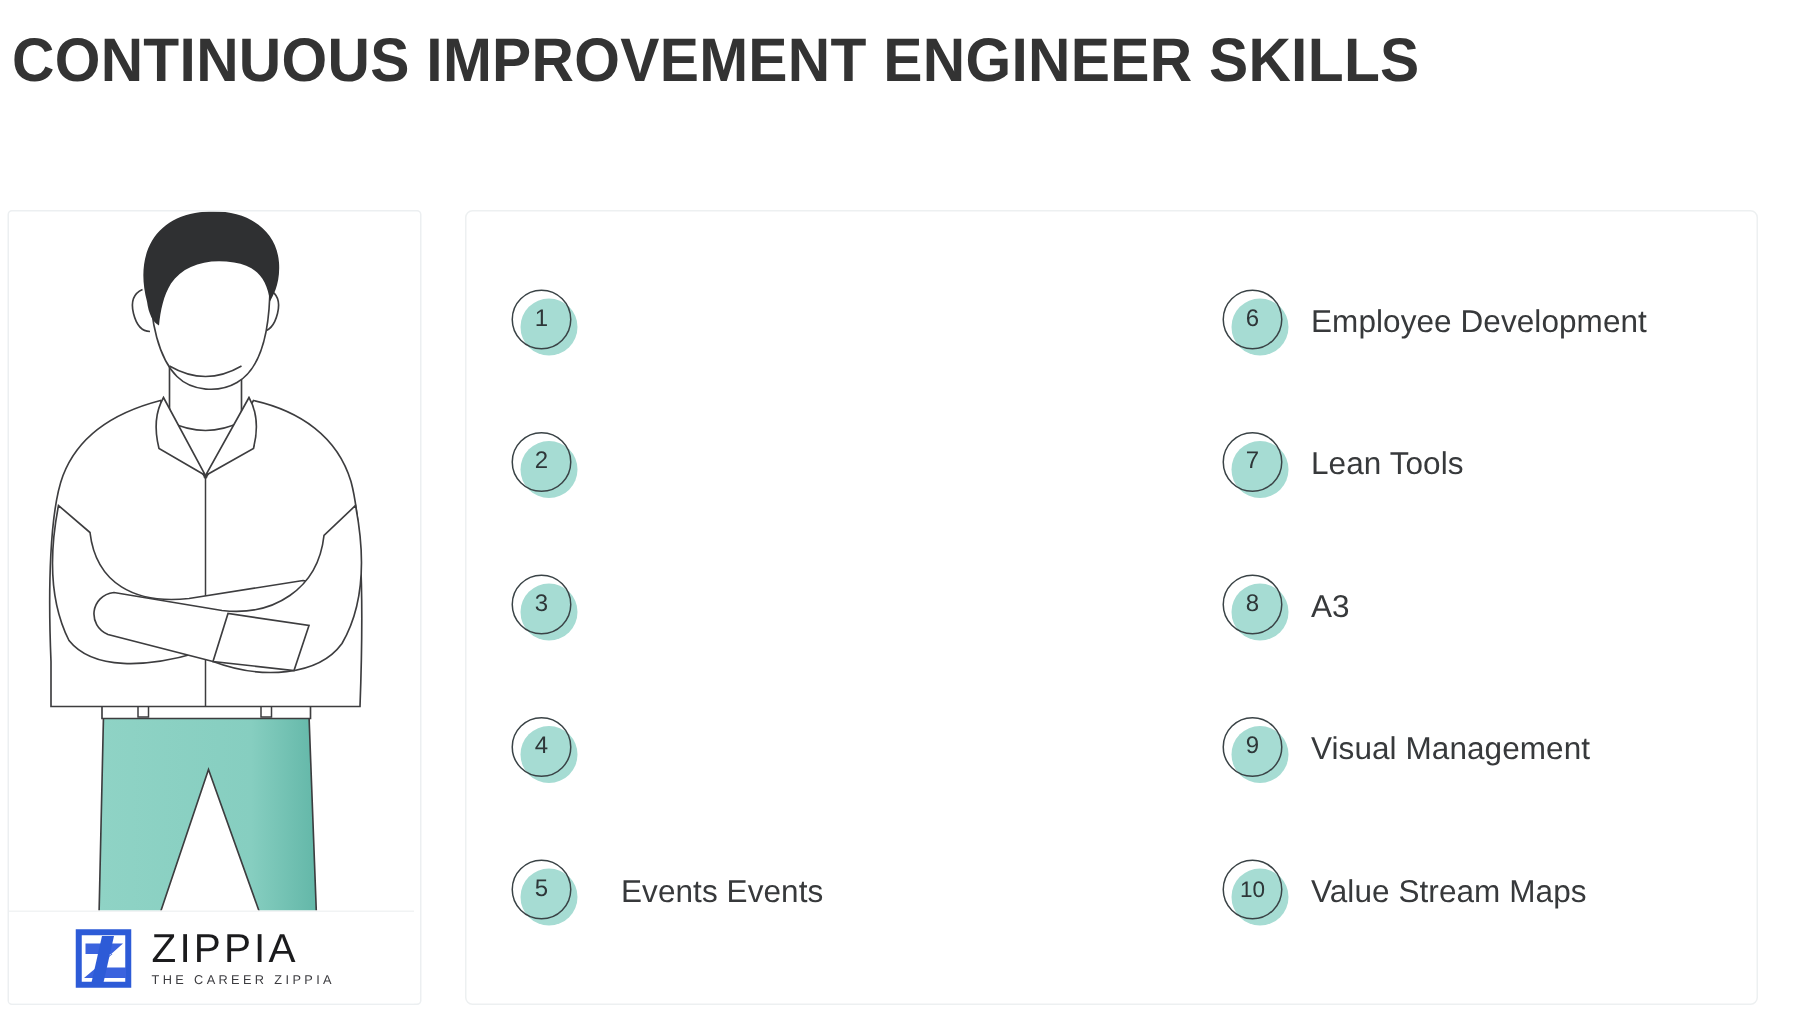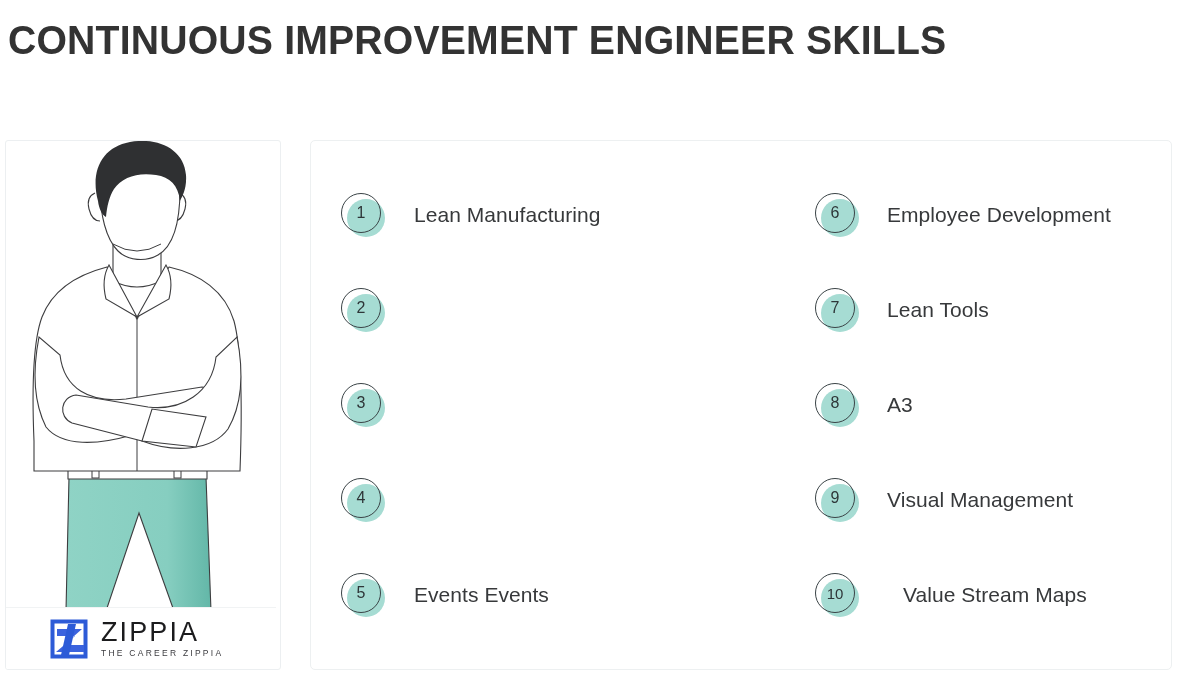--- a/index.html
+++ b/index.html
@@ -178,21 +178,21 @@
   .skill-label {
     margin-left: 28px;
     font-family: "Liberation Sans", sans-serif;
     font-size: 21px;
     font-weight: 400;
     color: #37393b;
     letter-spacing: 0.05px;
     white-space: nowrap;
   }
   .col-right .skill-label {
-    margin-left: 27px;
+    margin-left: 14px;
   }
 </style>
 </head>
 <body>
 
 <div class="page-title">CONTINUOUS IMPROVEMENT ENGINEER SKILLS</div>
 
 <div class="illustration-card">
 
   <svg class="illus-svg" viewBox="0 0 270 470">
@@ -260,21 +260,20 @@
 <div class="skills-card">
   <div class="skills-grid">
 
     <div class="skill-item col-left" style="grid-column:1; grid-row:1;">
       <div class="badge">
         <div class="badge-blob"></div>
         <div class="badge-ring">
           <span class="badge-num">1</span>
         </div>
       </div>
-      <span class="skill-label">Lean Manufacturing</span>
     </div>
 
     <div class="skill-item col-left" style="grid-column:1; grid-row:2;">
       <div class="badge">
         <div class="badge-blob"></div>
         <div class="badge-ring">
           <span class="badge-num">2</span>
         </div>
       </div>
     </div>
@@ -340,21 +339,21 @@
     <div class="skill-item col-right" style="grid-column:2; grid-row:4;">
       <div class="badge">
         <div class="badge-blob"></div>
         <div class="badge-ring">
           <span class="badge-num">9</span>
         </div>
       </div>
       <span class="skill-label">Visual Management</span>
     </div>
 
-    <div class="skill-item col-right" style="grid-column:2; grid-row:5;gap:16px;">
+    <div class="skill-item col-right" style="grid-column:2; grid-row:5;">
       <div class="badge">
         <div class="badge-blob"></div>
         <div class="badge-ring">
           <span class="badge-num two-digit">10</span>
         </div>
       </div>
       <span class="skill-label">Value Stream Maps</span>
     </div>
 
   </div>

